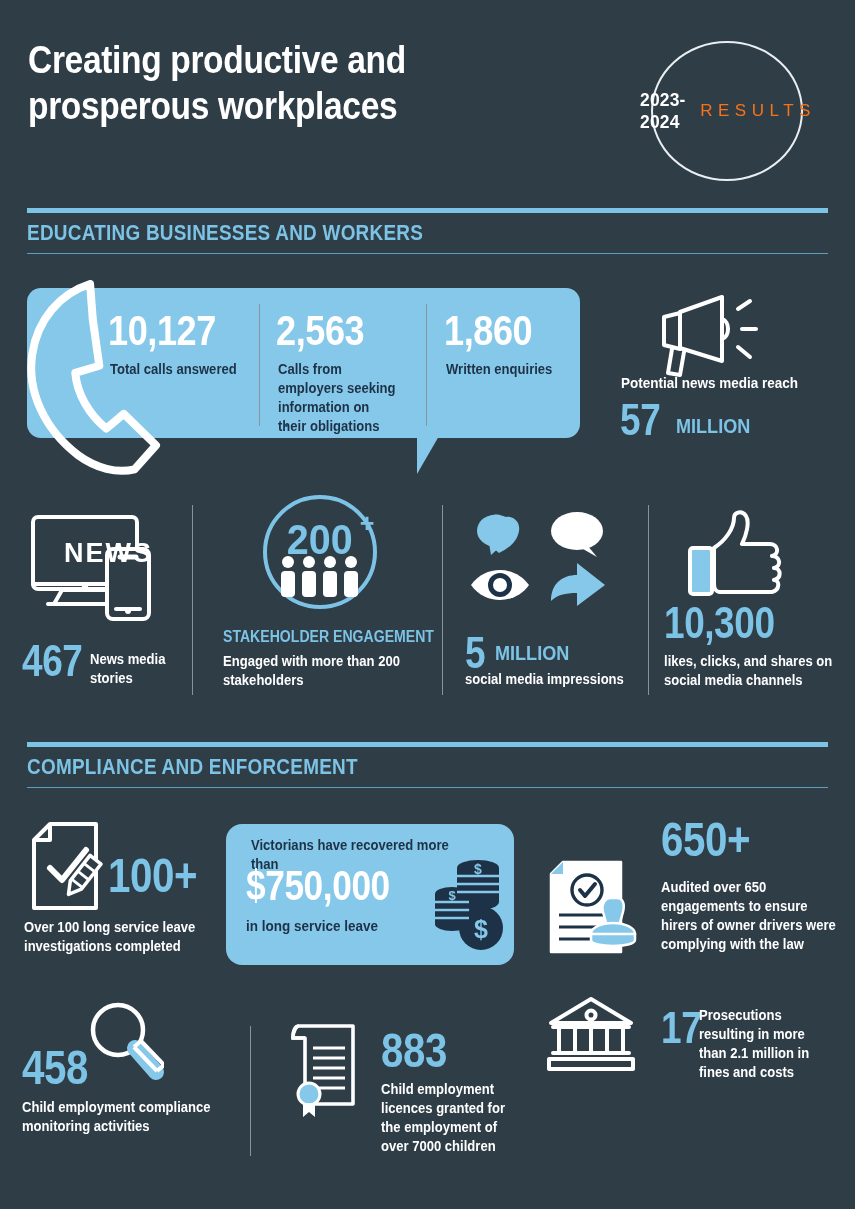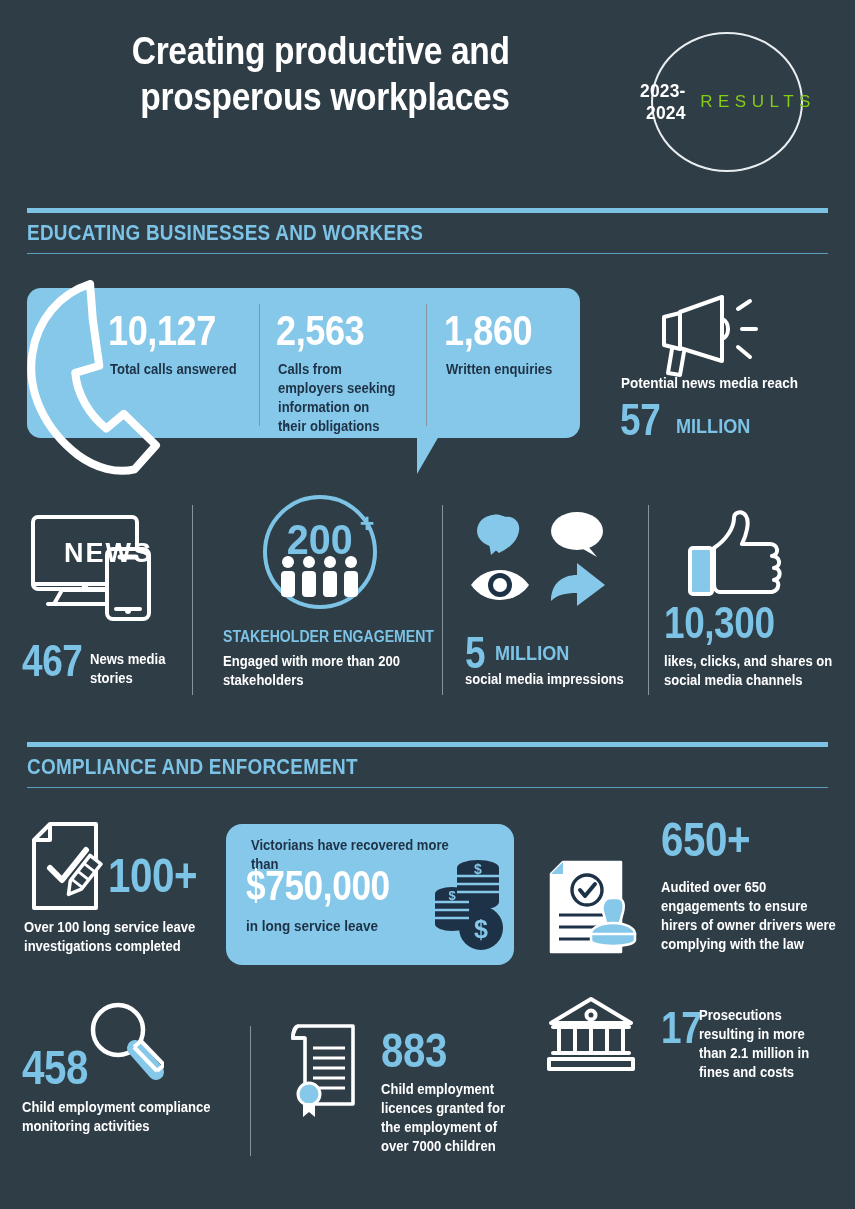--- a/index.html
+++ b/index.html
@@ -15,22 +15,22 @@
     width: 855px;
     height: 1209px;
     background: #2f3d47;
     overflow: hidden;
     color: #ffffff;
   }
 
   
   .header {
     position: absolute;
-    left: 0; top: 2px;
-    width: 781px; height: 200px; text-align: right;
+    left: 0; top: 11px;
+    width: 781px; height: 200px;
   }
   .title {
     position: absolute;
     left: 28px; top: 26px;
     width: 560px;
     font-size: 39px;
     line-height: 1.18;
     font-weight: bold;
     letter-spacing: -0.4px;
     color: #ffffff;
@@ -54,21 +54,21 @@
     font-weight: bold;
     letter-spacing: 0.2px;
     transform: scaleX(0.92);
     color: #ffffff;
   }
   .year-badge .res {
     font-size: 17px;
     letter-spacing: 5.5px;
     font-weight: 400;
     text-indent: 5.5px;
-    color: #84cc16;
+    color: #f97316;
   }
 
   
   .section-head { position: absolute; left: 0; width: 855px; }
   .sec-topbar {
     position: absolute; left: 27px; top: 0;
     width: 801px; height: 5px;
     background: #7cc3e6;
   }
   .sec-title {

